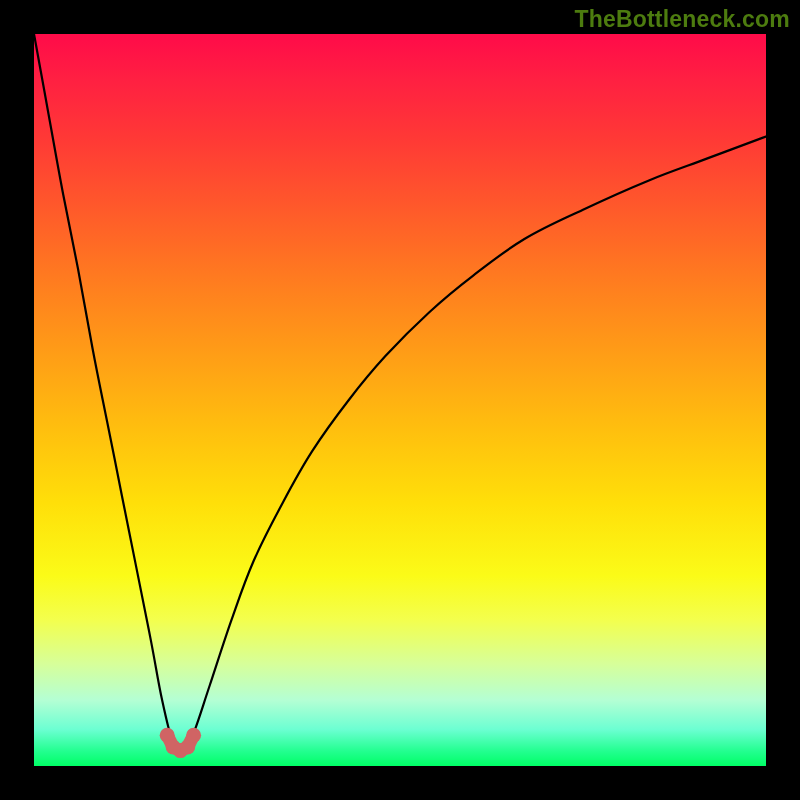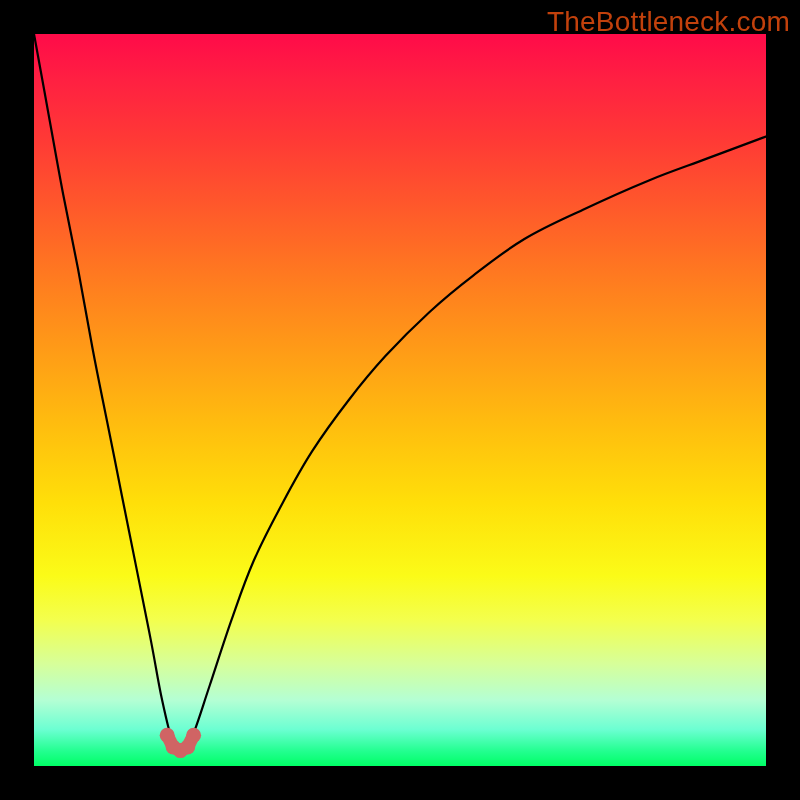--- a/index.html
+++ b/index.html
@@ -55,24 +55,24 @@
     position: absolute;
     left: 0;
     top: 0;
     width: 732px;
     height: 732px;
   }
   .watermark {
     position: absolute;
     top: 6px;
     right: 10px;
-    color: #c2410c;
-    font-size: 28px;
+    color: #4d7c0f;
+    font-size: 23px;
     letter-spacing: 0.2px;
-    font-weight: 400;
+    font-weight: 700;
   }
 </style>
 </head>
 <body>
 
 <div class="frame">
   <div class="plot">
     <div class="gradient"></div>
     <svg class="curve-svg" viewBox="0 0 732 732" preserveAspectRatio="none">
       <path id="curve-path" fill="none" stroke="#000" stroke-width="2.2" stroke-linecap="round" d="M 0.0 0.0 C 2.6 14.5, 9.4 51.5, 14.6 80.5 C 19.9 109.5, 24.0 133.4, 29.3 161.0 C 34.6 188.7, 38.6 206.6, 43.9 234.2 C 49.2 261.9, 53.3 287.1, 58.6 314.8 C 63.8 342.4, 67.9 361.6, 73.2 388.0 C 78.5 414.3, 82.6 434.8, 87.8 461.2 C 93.1 487.5, 97.2 508.0, 102.5 534.4 C 107.8 560.7, 112.5 583.8, 117.1 607.6 C 121.7 631.3, 124.1 647.7, 128.1 666.1 C 132.1 684.6, 135.8 700.8, 139.1 710.0 C 142.4 719.3, 143.8 717.4, 146.4 717.4 C 149.0 717.4, 151.1 714.0, 153.7 710.0 C 156.4 706.1, 157.1 705.9, 161.0 695.4 C 165.0 684.9, 169.1 671.2, 175.7 651.5 C 182.3 631.7, 189.7 608.0, 197.6 585.6 C 205.5 563.2, 210.4 548.1, 219.6 527.0 C 228.8 506.0, 238.3 488.2, 248.9 468.5 C 259.4 448.7, 266.3 435.7, 278.2 417.2 C 290.0 398.8, 301.6 383.1, 314.8 366.0 C 327.9 348.9, 336.9 337.9, 351.4 322.1 C 365.9 306.3, 379.5 292.7, 395.3 278.2 C 411.1 263.7, 422.1 254.7, 439.2 241.6 C 456.3 228.4, 470.7 216.8, 490.4 205.0 C 510.2 193.1, 526.6 186.2, 549.0 175.7 C 571.4 165.1, 592.5 155.6, 614.9 146.4 C 637.3 137.2, 652.4 132.3, 673.4 124.4 C 694.5 116.5, 721.5 106.4, 732.0 102.5"></path>

